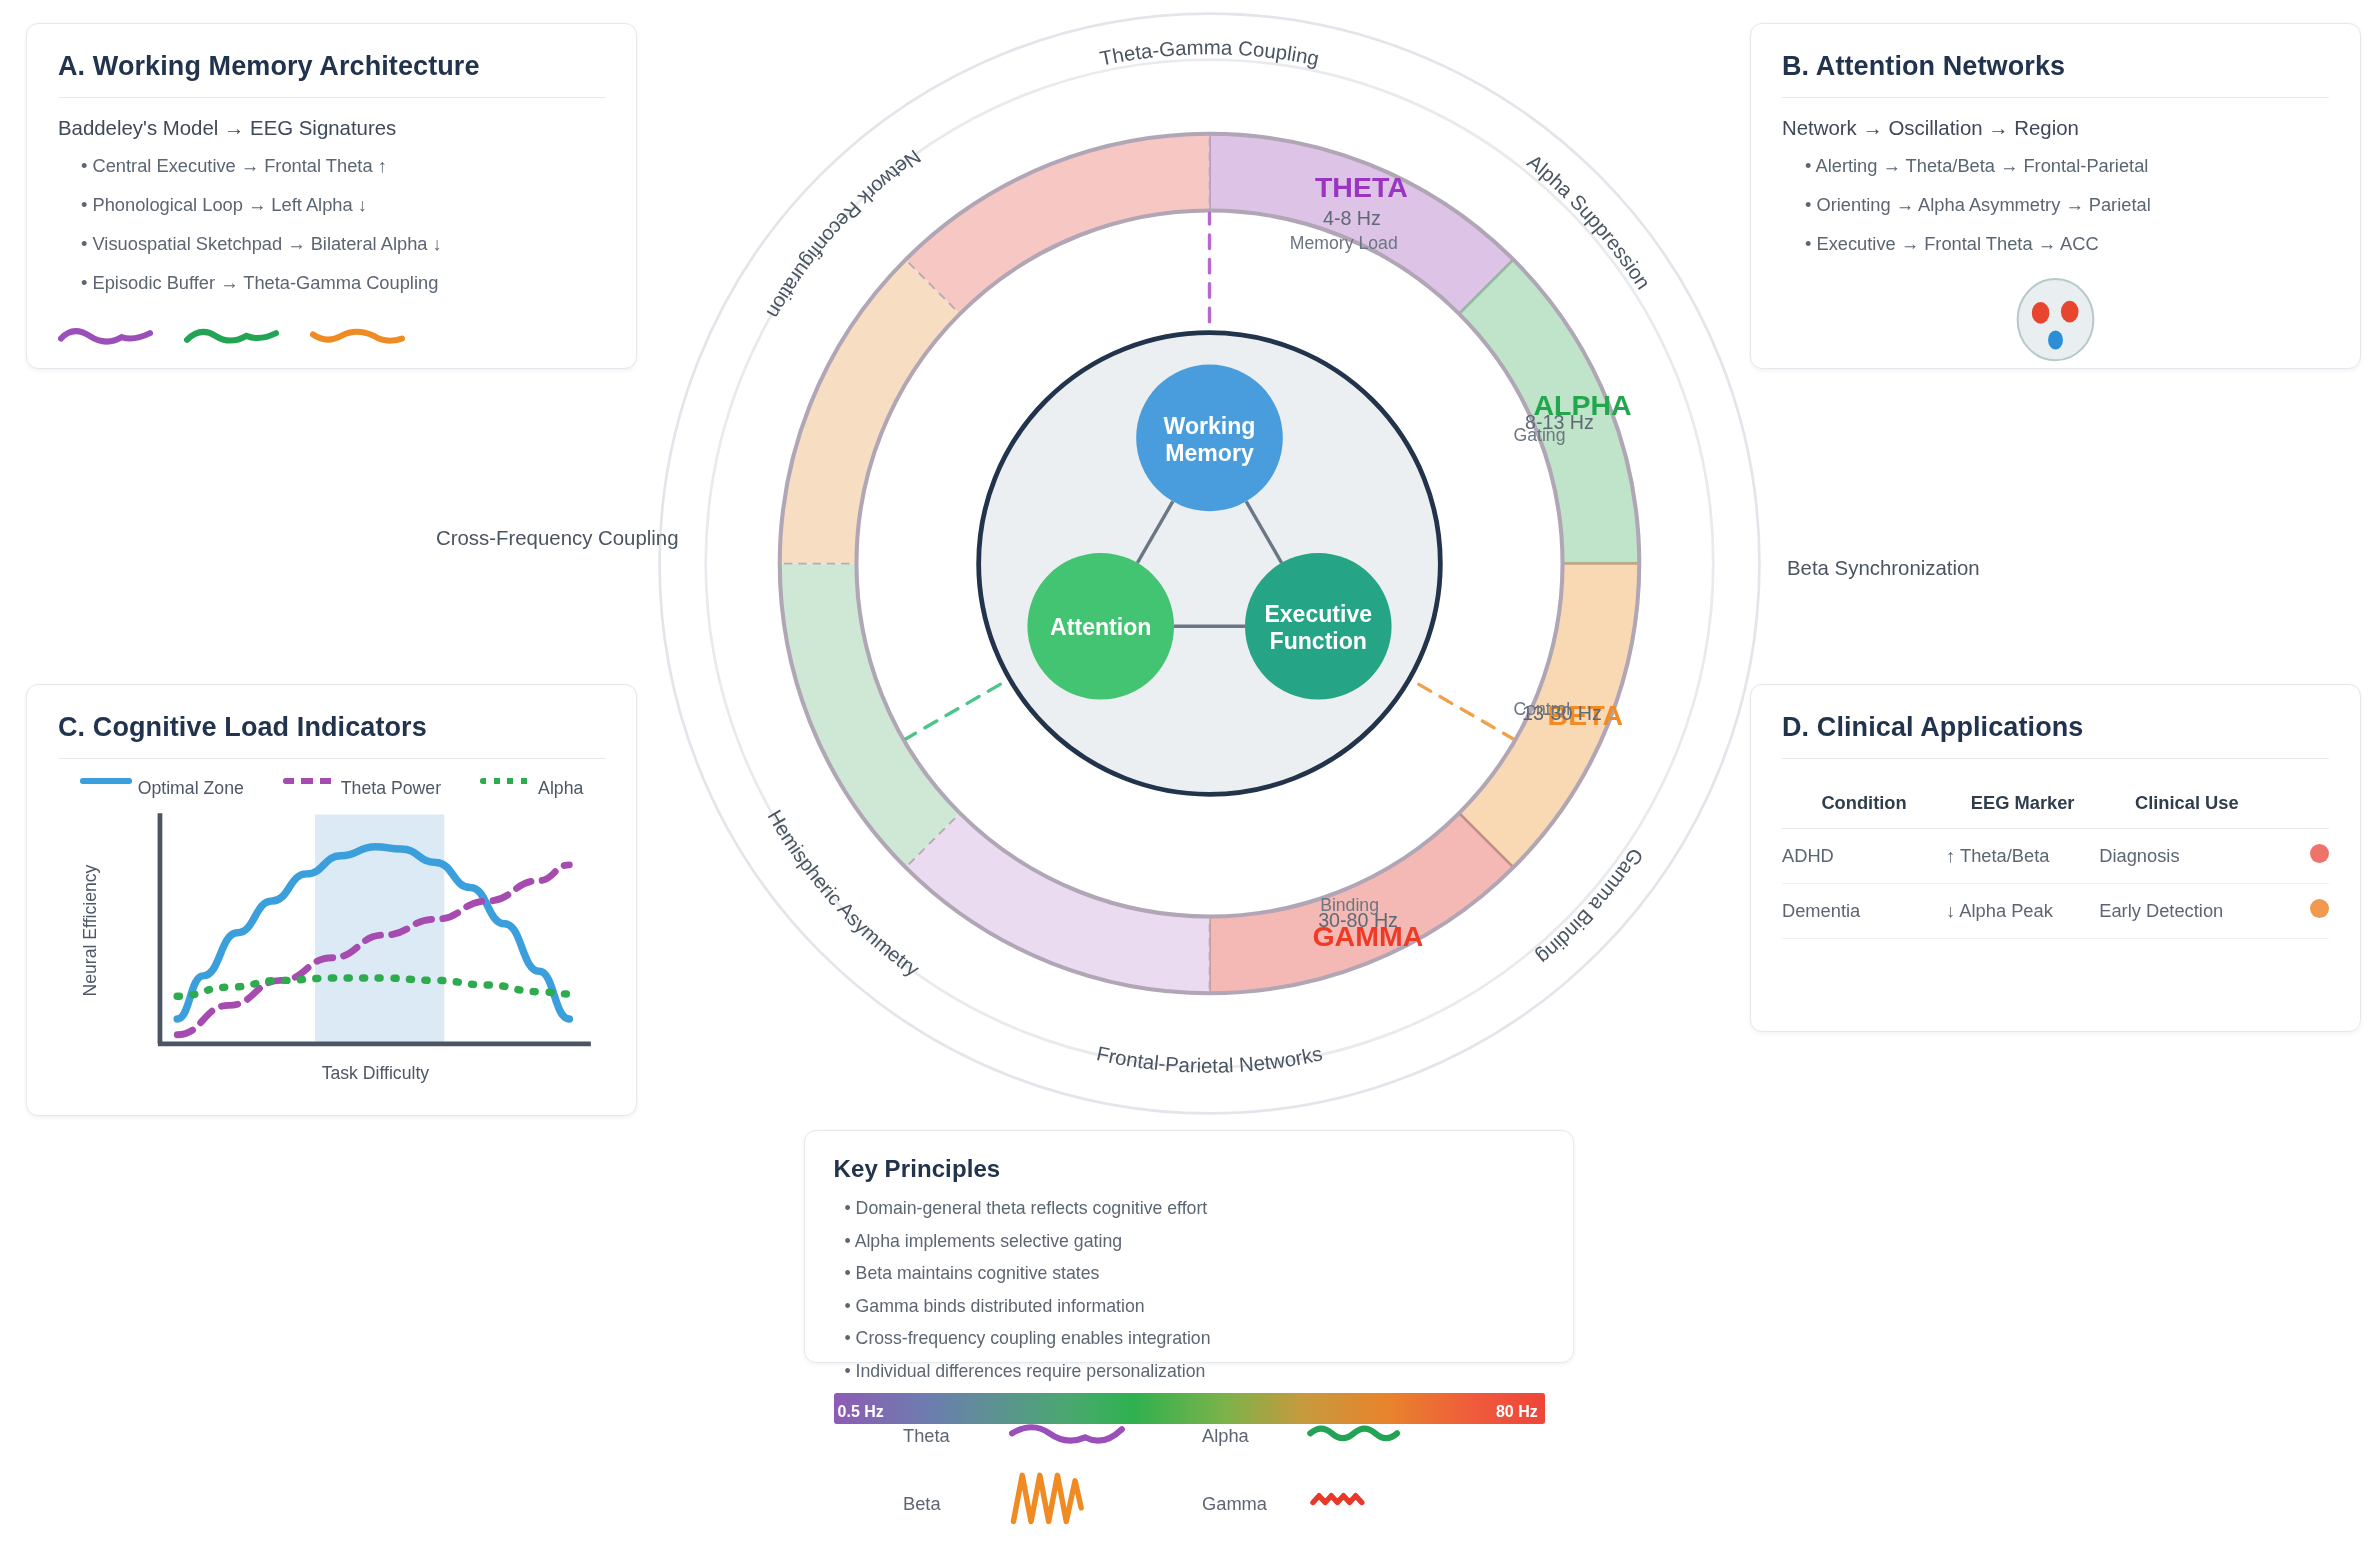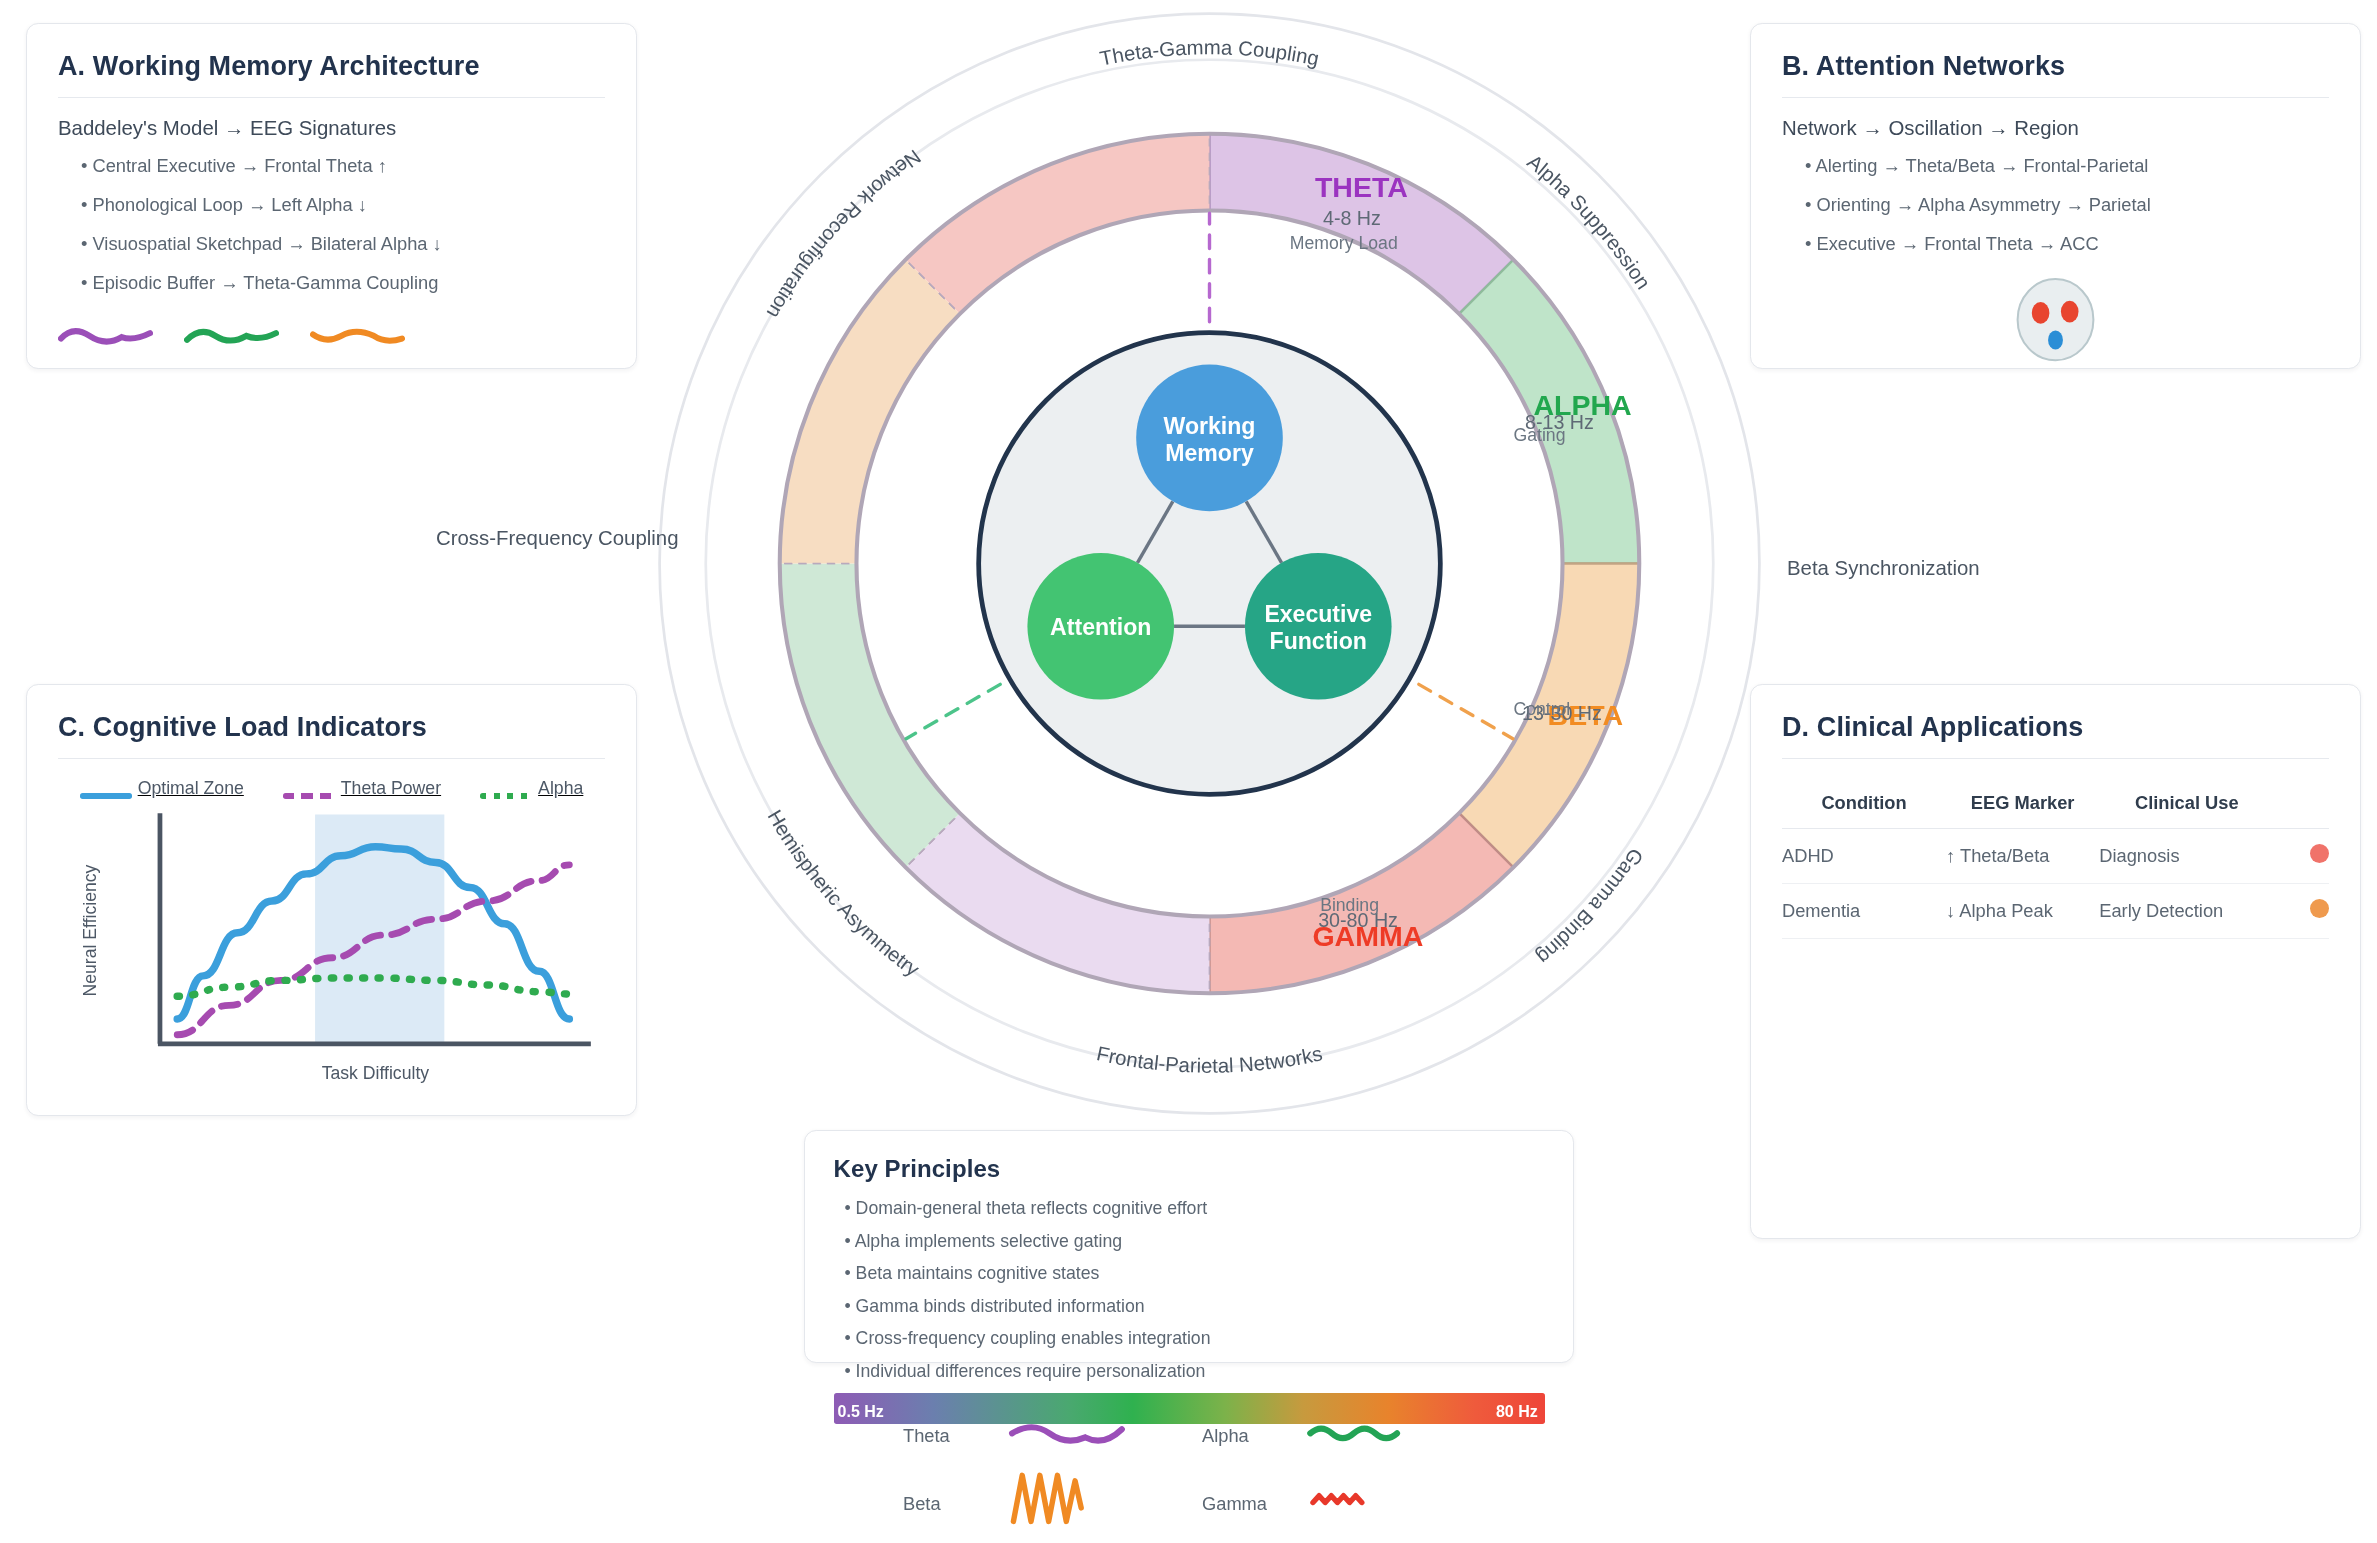--- a/index.html
+++ b/index.html
@@ -50,26 +50,26 @@
   
   #panel-b { left: 1750px; top: 23px; width: 611px; height: 346px; padding: 27px 31px; }
   #brain-icon { position: absolute; left: 257px; top: 251px; }
 
   
   #panel-c { left: 26px; top: 684px; width: 611px; height: 432px; padding: 27px 31px; }
   #chart-legend {
     display: flex; align-items: center; justify-content: center;
     gap: 39px; margin-top: 4.1px; margin-bottom: 5.4px;
   }
-  .legend-item { display: flex; align-items: flex-end; gap: 6px; text-decoration: underline; }
+  .legend-item { display: flex; align-items: flex-start; gap: 6px; }
   .legend-label { font-size: 17.7px; color: #4d5866; }
   .legend-swatch { width: 52px; height: 6.1px; border-radius: 2.7px; }
 
   
-  #panel-d { left: 1750px; top: 684px; width: 611px; height: 555px; padding: 27px 31px; }
+  #panel-d { left: 1750px; top: 684px; width: 611px; height: 348px; padding: 27px 31px; }
   table.clin { width: 100%; border-collapse: collapse; }
   table.clin th {
     text-align: center; font-size: 18.3px; font-weight: bold; color: #303d4d;
     padding: 13.6px 0 13.6px 0; border-bottom: 1.4px solid #e6e9ee;
   }
   table.clin td {
     text-align: left; font-size: 18.3px; color: #5b6672;
     padding: 15px 0 15px 0; border-bottom: 1.4px solid #eef0f3;
   }
   table.clin td.dotcell, table.clin th.dotcell { text-align: right; }

